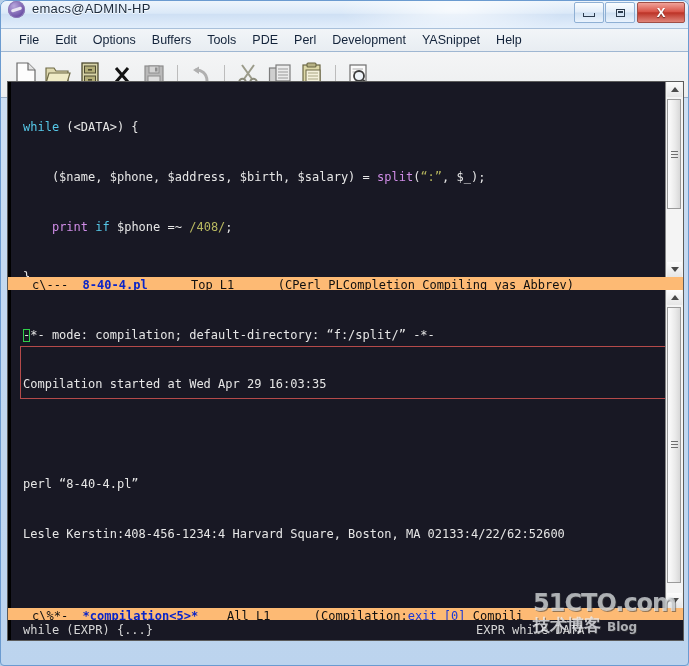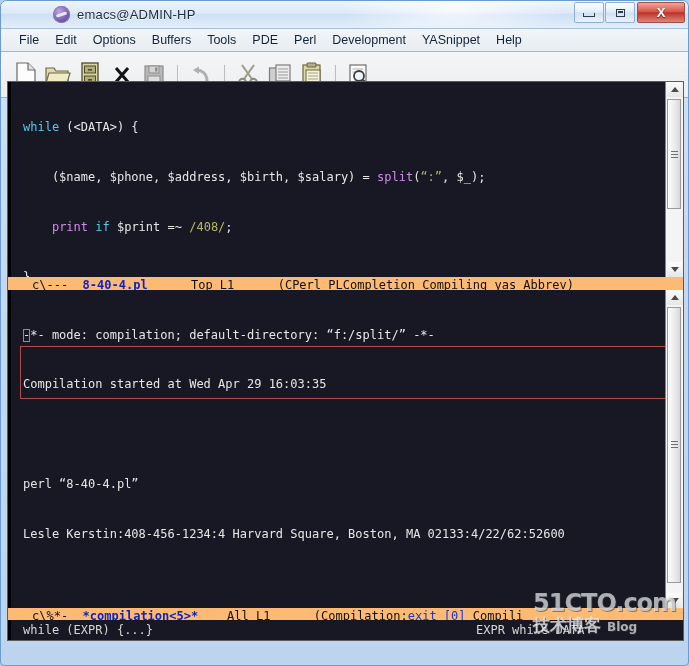--- a/index.html
+++ b/index.html
@@ -14,23 +14,22 @@
     background:linear-gradient(180deg,#d3e3f5 0%,#c4d9f0 40%,#bcd4ee 100%);
     border:1px solid #6b9bd0;
     border-radius:7px 7px 4px 4px;
     padding:0;
   }
   
   .titlebar{
     position:relative;height:27px;
     background:linear-gradient(180deg,#eef5fc 0%,#dbe9f8 45%,#cfe0f4 50%,#e2eefb 100%);
     border-radius:6px 6px 0 0;
-    display:flex;align-items:center;
+    display:flex;
     overflow:hidden;
-    padding-left:45px;
   }
   .titlebar::after{
     content:"";position:absolute;right:120px;top:-22px;width:230px;height:60px;
     background:radial-gradient(ellipse at center,rgba(255,255,255,.75),rgba(255,255,255,0) 70%);
     pointer-events:none;
   }
   .app-icon{
     width:17px;height:17px;margin-left:7px;margin-right:7px;border-radius:50%;
     background:radial-gradient(circle at 35% 30%,#b9a8dd,#6b4fa5 70%,#3c2a66);
     position:relative;flex:0 0 auto;
@@ -283,21 +282,21 @@
       </svg>
     </div>
   </div>
 
   <div class="emacs">
 
     <div class="pane pane1">
       <div class="pane-text">
         <div class="code-line"><span class="kw">while</span><span> (&lt;DATA&gt;) {</span></div>
         <div class="code-line"><span>    ($name, $phone, $address, $birth, $salary) = </span><span class="fn">split</span><span>(</span><span class="str">“:”</span><span>, $_);</span></div>
-        <div class="code-line"><span>    </span><span class="fn">print</span><span> </span><span class="kw">if</span><span> $print =~ </span><span class="rx">/408/</span><span>;</span></div>
+        <div class="code-line"><span>    </span><span class="fn">print</span><span> </span><span class="kw">if</span><span> $phone =~ </span><span class="rx">/408/</span><span>;</span></div>
         <div class="code-line"><span>}</span></div>
         
         
         
         
         
         
         
         
       </div>

